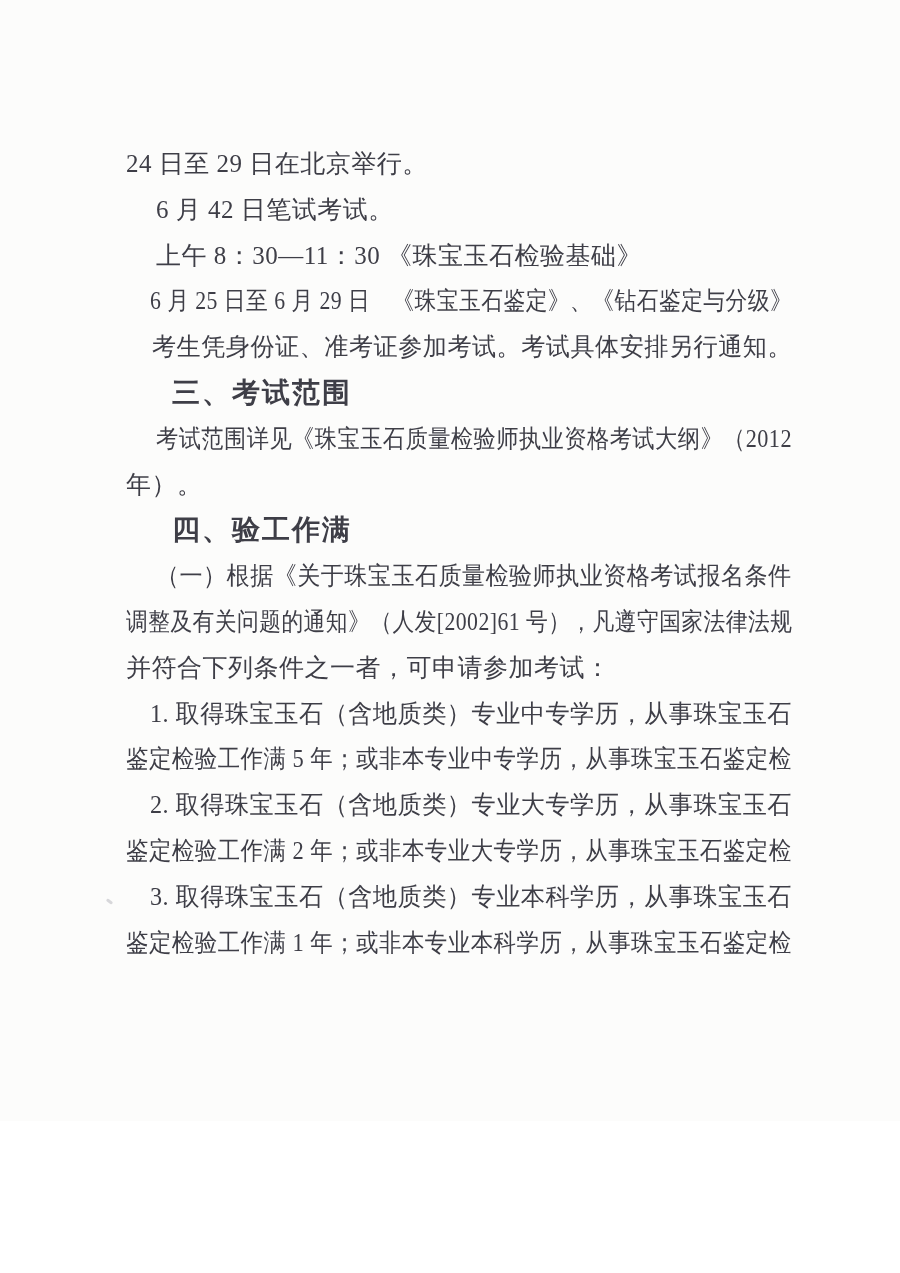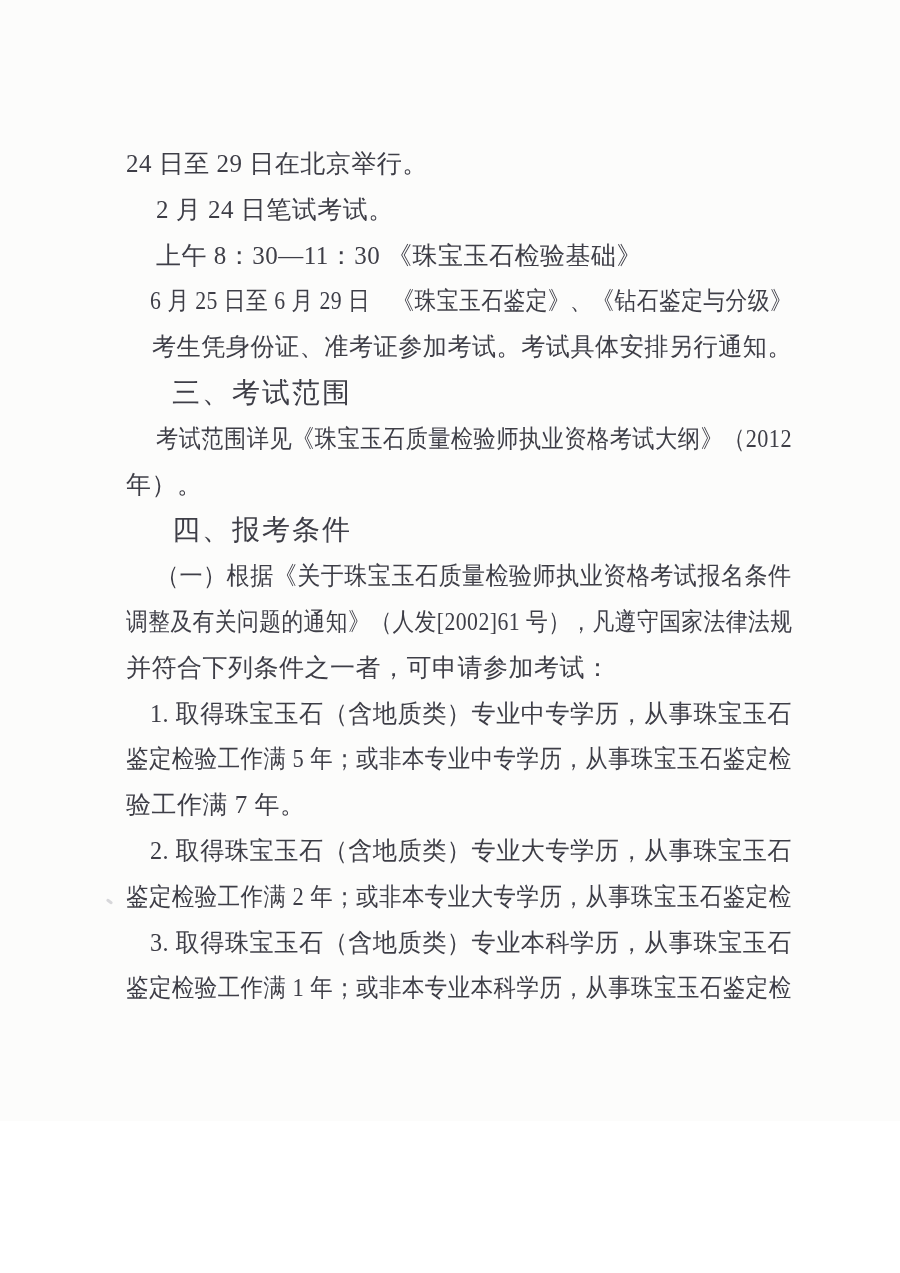--- a/index.html
+++ b/index.html
@@ -32,21 +32,21 @@
   
   .ip { margin-left: 30px; }
   
   .ii { margin-left: 24px; }
   
   .is { margin-left: 26px; }
   
   .ih {
     margin-left: 46px;
     font-family: "Liberation Sans", "DejaVu Sans", sans-serif;
-    font-weight: 400;
+    font-weight: 700;
     font-size: 28px;
     letter-spacing: 2px;
   }
   .footer {
     position: absolute;
     left: 128px;
     top: 1153px;
     font-size: 24px;
     letter-spacing: 3px;
     word-spacing: 8px;
@@ -63,34 +63,33 @@
     border-radius: 2px;
     opacity: 0.55;
   }
 </style>
 </head>
 <body>
 
 <div class="page">
   <div class="content">
     <div class="line">24 日至 29 日在北京举行。</div>
-    <div class="line ip">2 月 24 日笔试考试。</div>
+    <div class="line ip">6 月 42 日笔试考试。</div>
     <div class="line ip">上午 8：30—11：30 《珠宝玉石检验基础》</div>
     <div class="line ii" style="transform: scaleX(0.871099); transform-origin: left center;">6 月 25 日至 6 月 29 日　《珠宝玉石鉴定》、《钻石鉴定与分级》</div>
     <div class="line is" style="transform: scaleX(0.965309); transform-origin: left center;">考生凭身份证、准考证参加考试。考试具体安排另行通知。</div>
     <div class="line ih">三、考试范围</div>
     <div class="line ip" style="transform: scaleX(0.88951); transform-origin: left center;">考试范围详见《珠宝玉石质量检验师执业资格考试大纲》（2012</div>
     <div class="line">年）。</div>
-    <div class="line ih">四、报考条件</div>
+    <div class="line ih">四、验工作满</div>
     <div class="line ip" style="transform: scaleX(0.923077); transform-origin: left center;">（一）根据《关于珠宝玉石质量检验师执业资格考试报名条件</div>
     <div class="line" style="transform: scaleX(0.870588); transform-origin: left center;">调整及有关问题的通知》（人发[2002]61 号），凡遵守国家法律法规</div>
     <div class="line">并符合下列条件之一者，可申请参加考试：</div>
     <div class="line ii" style="transform: scaleX(0.966867); transform-origin: left center;">1. 取得珠宝玉石（含地质类）专业中专学历，从事珠宝玉石</div>
     <div class="line" style="transform: scaleX(0.898785); transform-origin: left center;">鉴定检验工作满 5 年；或非本专业中专学历，从事珠宝玉石鉴定检</div>
-    <div class="line">验工作满 7 年。</div>
     <div class="line ii" style="transform: scaleX(0.966867); transform-origin: left center;">2. 取得珠宝玉石（含地质类）专业大专学历，从事珠宝玉石</div>
     <div class="line" style="transform: scaleX(0.898785); transform-origin: left center;">鉴定检验工作满 2 年；或非本专业大专学历，从事珠宝玉石鉴定检</div>
     <div class="line ii" style="transform: scaleX(0.966867); transform-origin: left center;">3. 取得珠宝玉石（含地质类）专业本科学历，从事珠宝玉石</div>
     <div class="line" style="transform: scaleX(0.898785); transform-origin: left center;">鉴定检验工作满 1 年；或非本专业本科学历，从事珠宝玉石鉴定检</div>
   </div>
 
   <div class="speck"></div>
 
   <div class="footer">— 2 —</div>
 </div>

